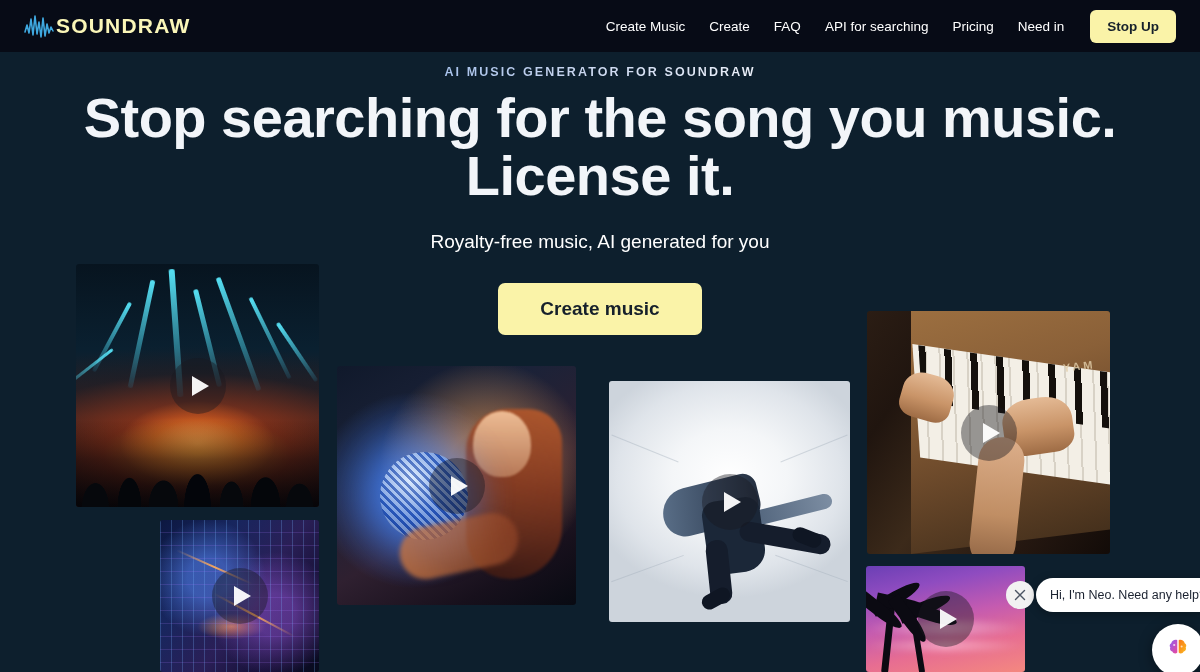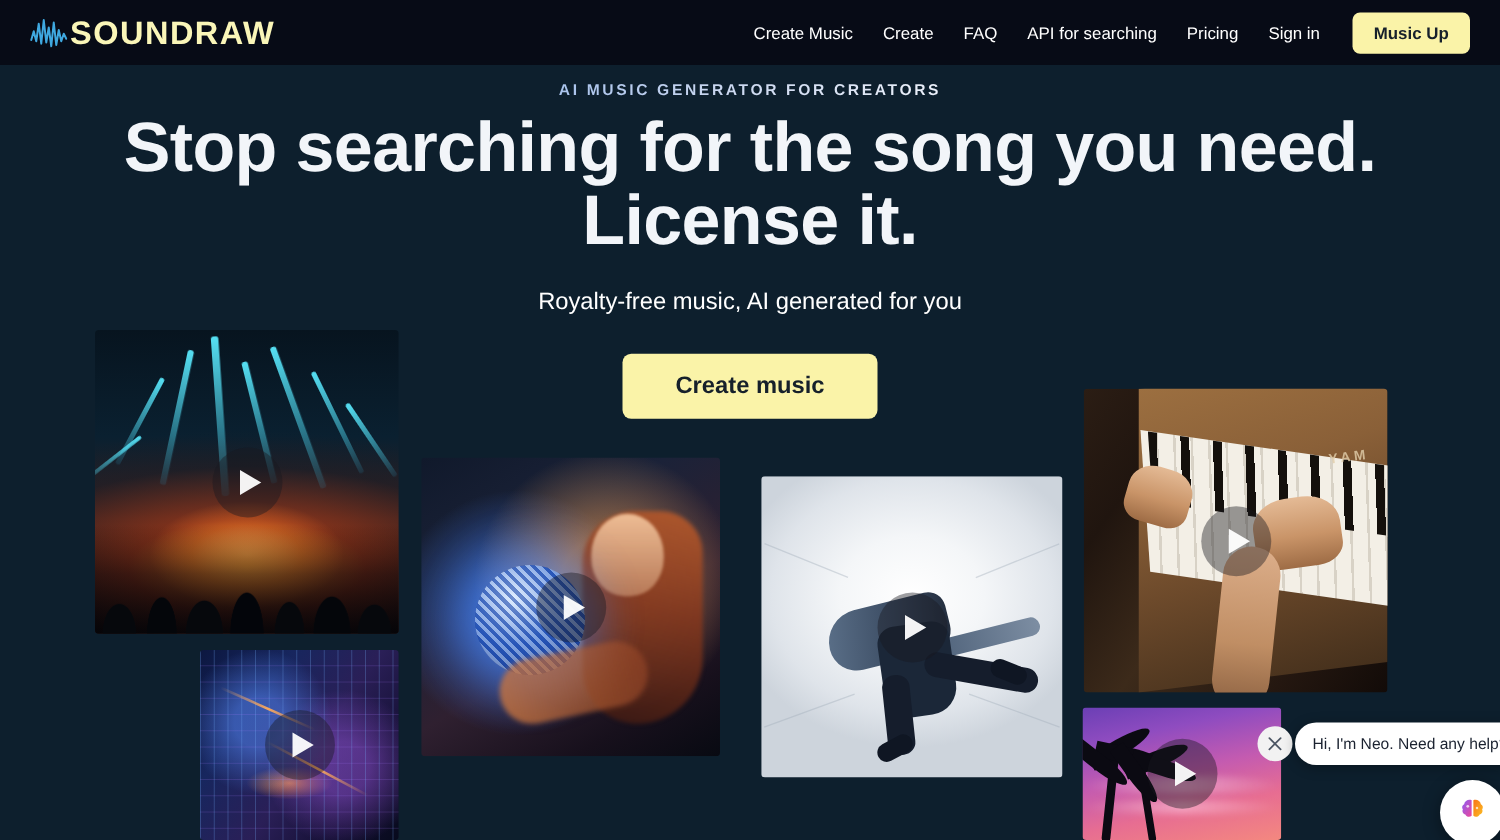--- a/index.html
+++ b/index.html
@@ -38,21 +38,21 @@
   }
 
   .logo {
     display: flex;
     align-items: center;
     gap: 2px;
     cursor: pointer;
   }
   .logo-mark { width: 30px; height: 26px; display: block; }
   .logo-text {
-    font-size: 26px;
+    font-size: 21px;
     font-weight: 700;
     letter-spacing: 1.2px;
     color: #faf6b8;
   }
 
   .nav {
     margin-left: auto;
     display: flex;
     align-items: center;
     gap: 24px;
@@ -378,29 +378,29 @@
     </span>
     <span class="logo-text">SOUNDRAW</span>
   </div>
 
   <nav class="nav">
     <a class="nav-link" href="#">Create Music</a>
     <a class="nav-link" href="#">Create</a>
     <a class="nav-link" href="#">FAQ</a>
     <a class="nav-link" href="#">API for searching</a>
     <a class="nav-link" href="#">Pricing</a>
-    <a class="nav-link" href="#">Sign in</a>
-    <button class="signup-btn">Music Up</button>
+    <a class="nav-link" href="#">Need in</a>
+    <button class="signup-btn">Stop Up</button>
   </nav>
 </header>
 
 <section class="hero">
-  <div class="eyebrow">AI MUSIC GENERATOR FOR CREATORS</div>
+  <div class="eyebrow">AI MUSIC GENERATOR FOR SOUNDRAW</div>
   <h1 class="headline">
-    <span>Stop searching for the song you need.</span><br>
+    <span>Stop searching for the song you music.</span><br>
     <span>License it.</span>
   </h1>
   <p class="subtitle">Royalty-free music, AI generated for you</p>
   <button class="cta-btn">Create music</button>
 </section>
 
 <div class="collage">
 
   <div class="card" id="card-concert">
     <div class="art art-concert">

